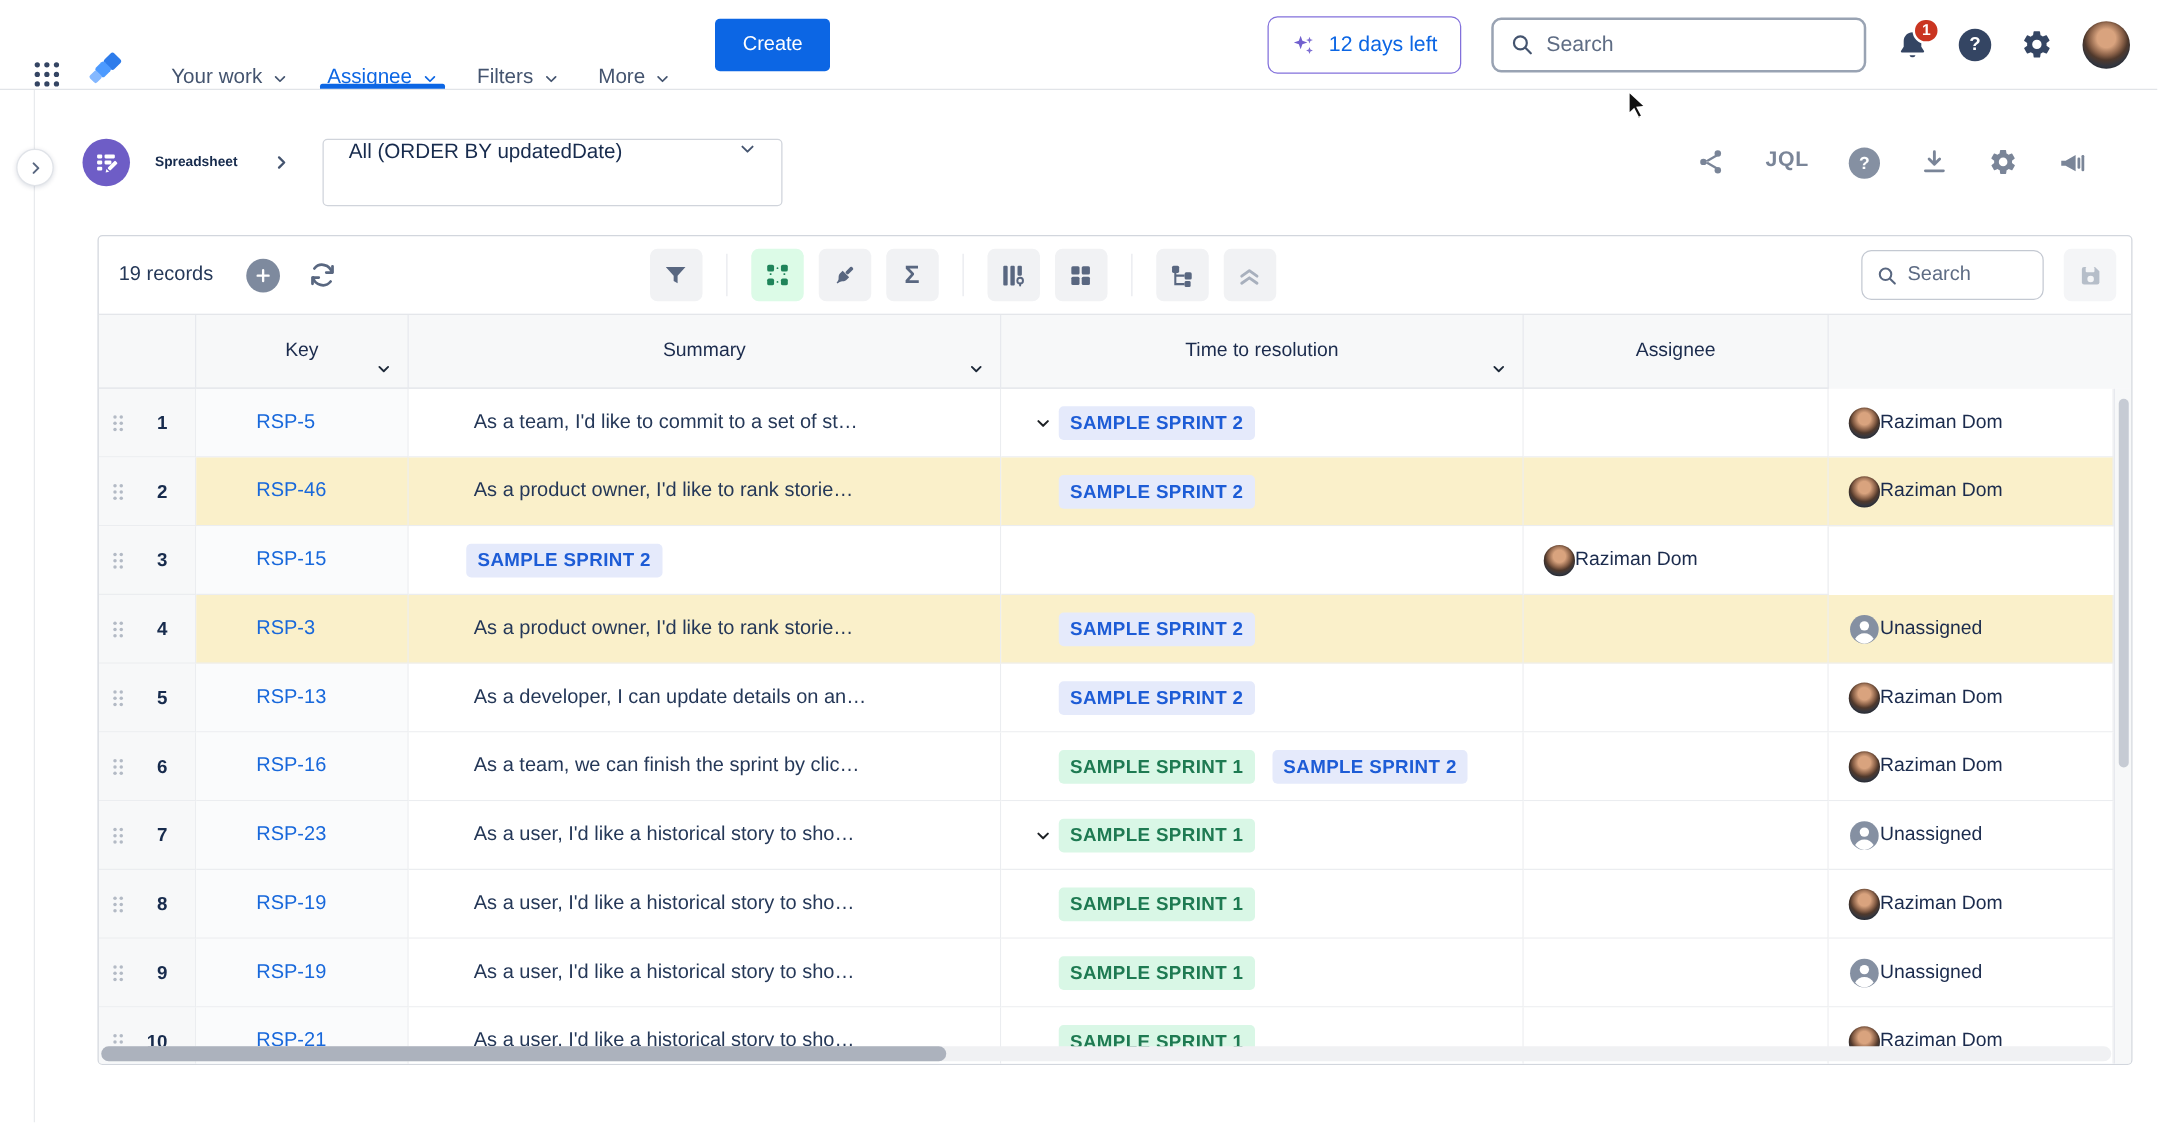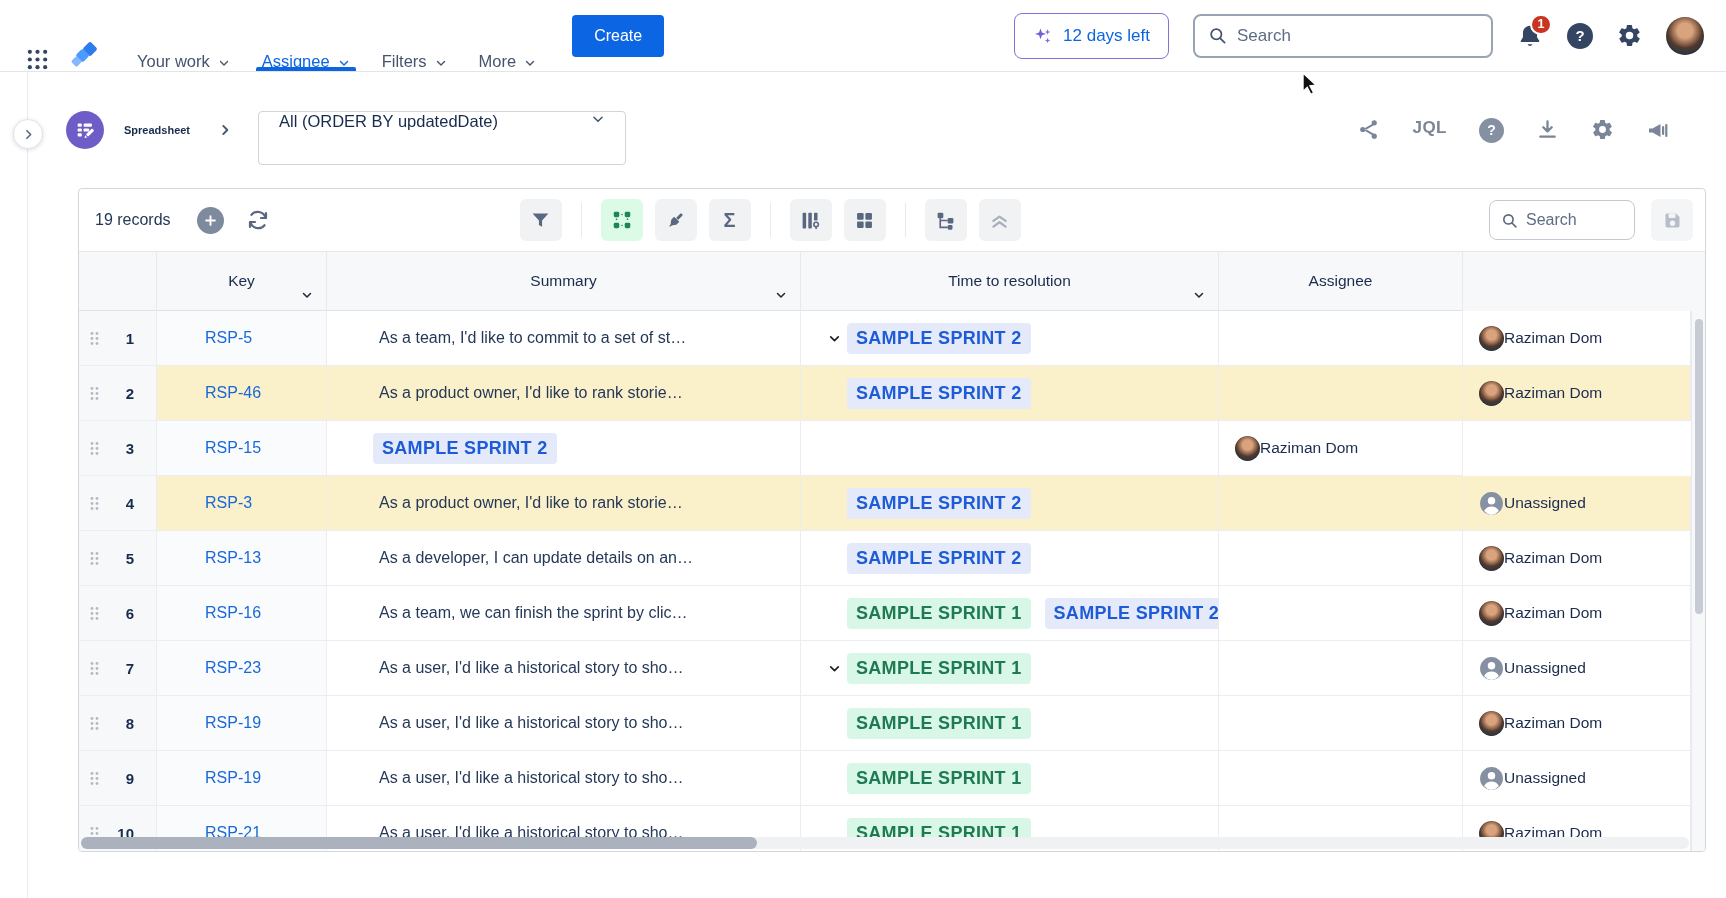--- a/index.html
+++ b/index.html
@@ -71,21 +71,21 @@
   .tbody { position:relative; height:540px; overflow:hidden; }
   .trow { height:55px; }
   .c { display:flex; align-items:center; border-right:1px solid #EBEDF0; border-bottom:1px solid #EBEDF0; overflow:hidden; white-space:nowrap; background:#fff; cursor:default; }
   .cnum { background:#F7F8F9; justify-content:flex-end; padding-right:22px; font-size:15px; font-weight:600; color:#172B4D; }
   .drag { margin-right:auto; margin-left:11px; cursor:grab; }
   .ckey { padding-left:48px; background:#FAFBFC; }
   .key-link { color:#1868DB; font-size:16px; font-weight:500; cursor:pointer; }
   .csum { padding-left:52px; font-size:16px; color:#253858; }
   .cspr { padding-left:20px; }
   .exp { width:26px; display:flex; justify-content:center; color:#1D2125; flex:none; }
-  .badge { margin-right:14px; padding:5px 9px; border-radius:4px; font-size:18px; font-weight:700; letter-spacing:.3px; cursor:pointer; }
+  .badge { margin-right:14px; padding:5px 9px; border-radius:4px; font-size:15px; font-weight:700; letter-spacing:.3px; cursor:pointer; }
   .b-blue { background:#E5EAFB; color:#1D5CD6; }
   .b-green { background:#D9F7E6; color:#1E7A52; }
   .cass { padding-left:16px; font-size:15.5px; color:#1B2B4D; }
   .av { width:25px; height:25px; border-radius:50%; flex:none; background:radial-gradient(circle at 50% 36%, #D9A37E 0 24%, #8A6148 44%, #50392c 56%, #33363F 72%, #23252C 100%); box-shadow:inset 0 0 0 1px rgba(0,0,0,.1); }
   .asg-ic { display:flex; flex:none; }
   .trow.hl .ckey, .trow.hl .csum, .trow.hl .cspr, .trow.hl .cttr, .trow.hl .cass { background:#FAF0CA; }
 
   
   .vscroll { position:absolute; top:122px; right:0; bottom:0; width:14px; background:#F7F8F9; border-left:1px solid #E7E9EE; z-index:7; }
   .vthumb { position:absolute; top:8px; left:3px; width:8px; height:295px; border-radius:4px; background:#C6CBD4; cursor:pointer; }

